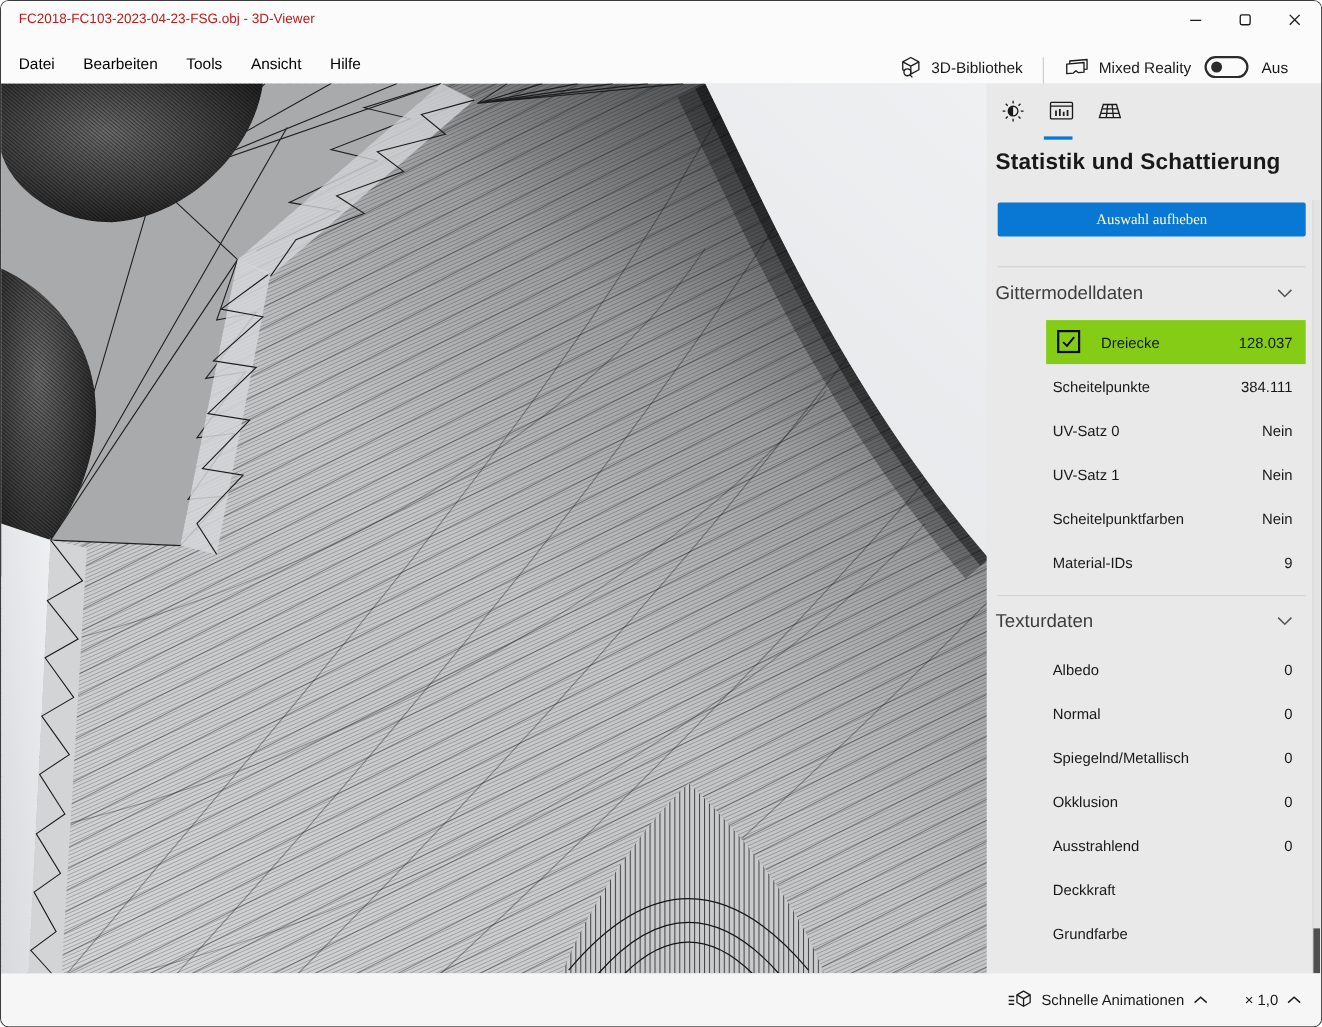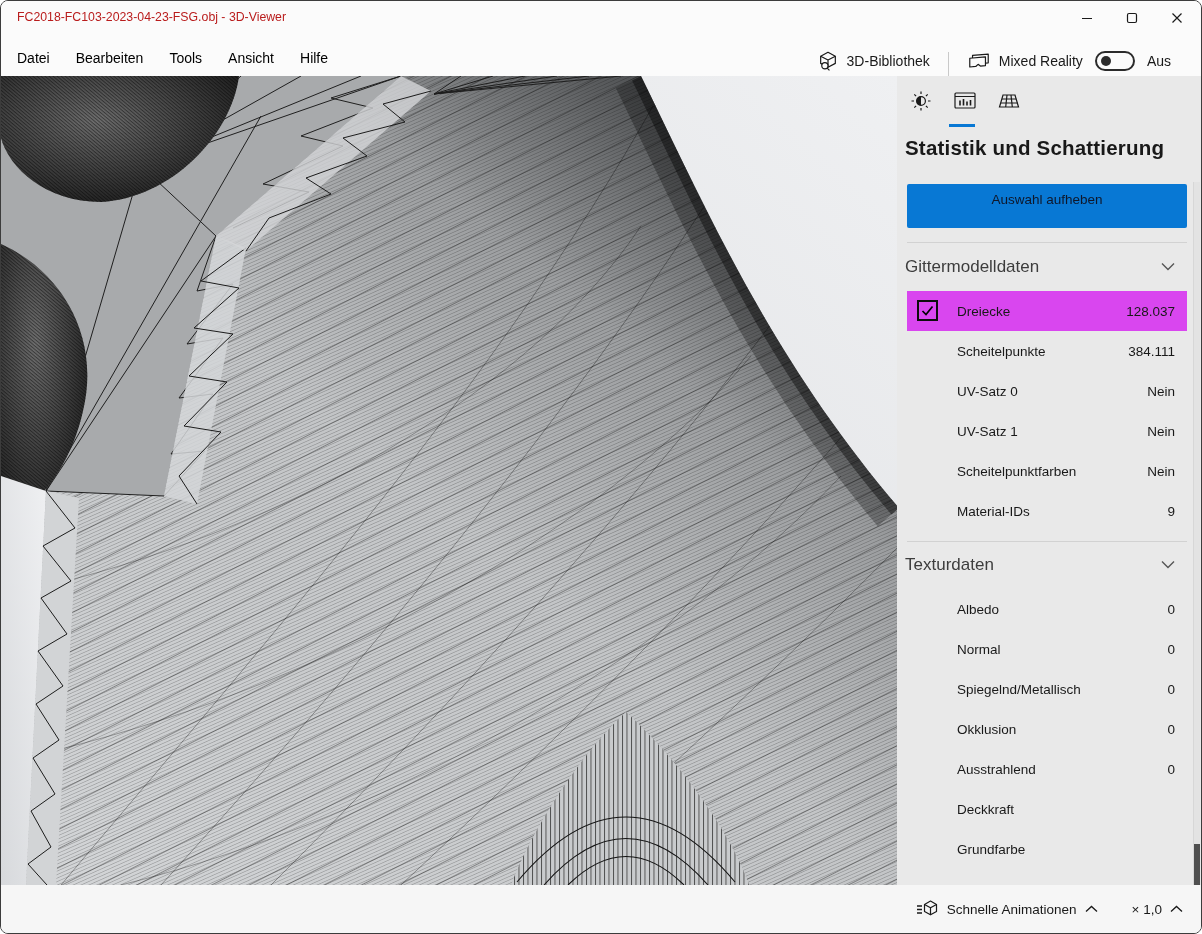--- a/index.html
+++ b/index.html
@@ -20,28 +20,28 @@
   .toggle .knob{position:absolute;left:4px;top:3px;width:10px;height:10px;border-radius:50%;background:#2b2b2b;}
   
   .content{position:relative;height:809px;background:#e4e6e8;}
   .viewport{position:absolute;left:0;top:0;width:898px;height:809px;display:block;}
   
   .panel{position:absolute;right:0;top:0;width:304px;height:809px;background:#e9e9e9;overflow:hidden;}
   .tabs{position:absolute;left:12px;top:13px;display:flex;gap:20px;}
   .tab{width:24px;height:24px;display:flex;align-items:center;justify-content:center;}
   .tab-underline{position:absolute;left:52px;top:48px;width:26px;height:3px;background:#0878d4;}
   .panel-title{position:absolute;left:8px;top:60px;font-size:20.5px;color:#191919;font-weight:700;letter-spacing:.2px;}
-  .clear-btn{position:absolute;left:10px;right:14px;top:108px;height:44px;background:#0878d4;color:#0f172a;
-    font-size:13.5px;font-family:Liberation Sans, sans-serif;border:none;border-radius:2px;text-align:center;line-height:31px;}
+  .clear-btn{position:absolute;left:10px;right:14px;top:108px;height:31px;background:#0878d4;color:#fef9c3;
+    font-size:13.5px;font-family:Liberation Serif, serif;border:none;border-radius:2px;text-align:center;line-height:31px;}
   .divider{position:absolute;left:10px;right:14px;height:1px;background:#d2d2d2;}
   .sect-header{position:absolute;left:8px;right:14px;height:34px;display:flex;align-items:center;font-size:17px;color:#3d3d3d;}
   .sect-header .chev{position:absolute;right:12px;top:12px;}
   .rows{position:absolute;left:10px;right:14px;}
   .prow{position:relative;height:40px;display:flex;align-items:center;font-size:13.5px;color:#191919;padding-right:12px;}
-  .prow.selected{background:#d946ef;}
+  .prow.selected{background:#84cc16;margin-left:44px;}
   .plabel{margin-left:50px;flex:1;}
   .pvalue{text-align:left;white-space:nowrap;}
   .checkbox{position:absolute;left:10px;top:9px;width:21px;height:21px;border:2px solid #0d0d0d;display:flex;align-items:center;justify-content:center;background:transparent;}
   .scrollbar{position:absolute;right:1px;top:106px;bottom:0;width:7px;background:#e3e3e3;border-left:1px solid #d7d7d7;}
   .scroll-thumb{position:absolute;left:0;right:0;bottom:0;height:41px;background:#4f4f4f;}
   
   .statusbar{position:relative;height:48px;background:#f6f6f6;display:flex;align-items:center;justify-content:flex-end;padding-right:18px;gap:10px;}
   .sb-group{display:flex;align-items:center;gap:8px;font-size:13.5px;color:#191919;}
   .sb-gap{width:14px;}
   svg{display:block;}

